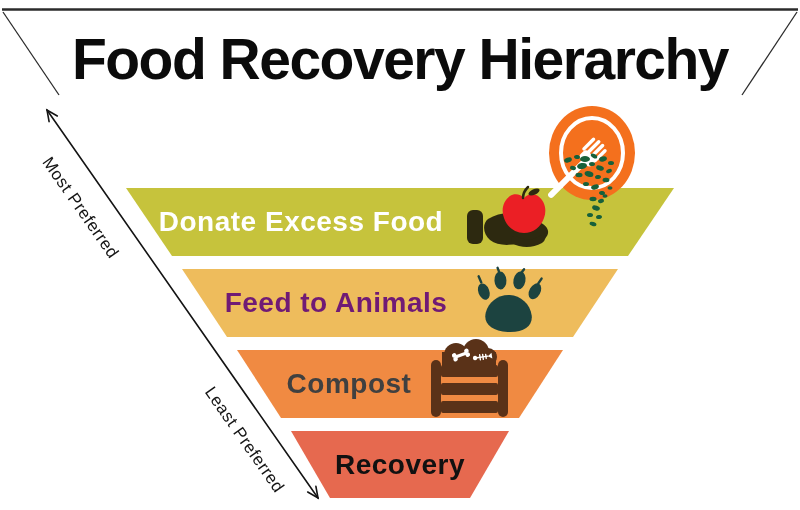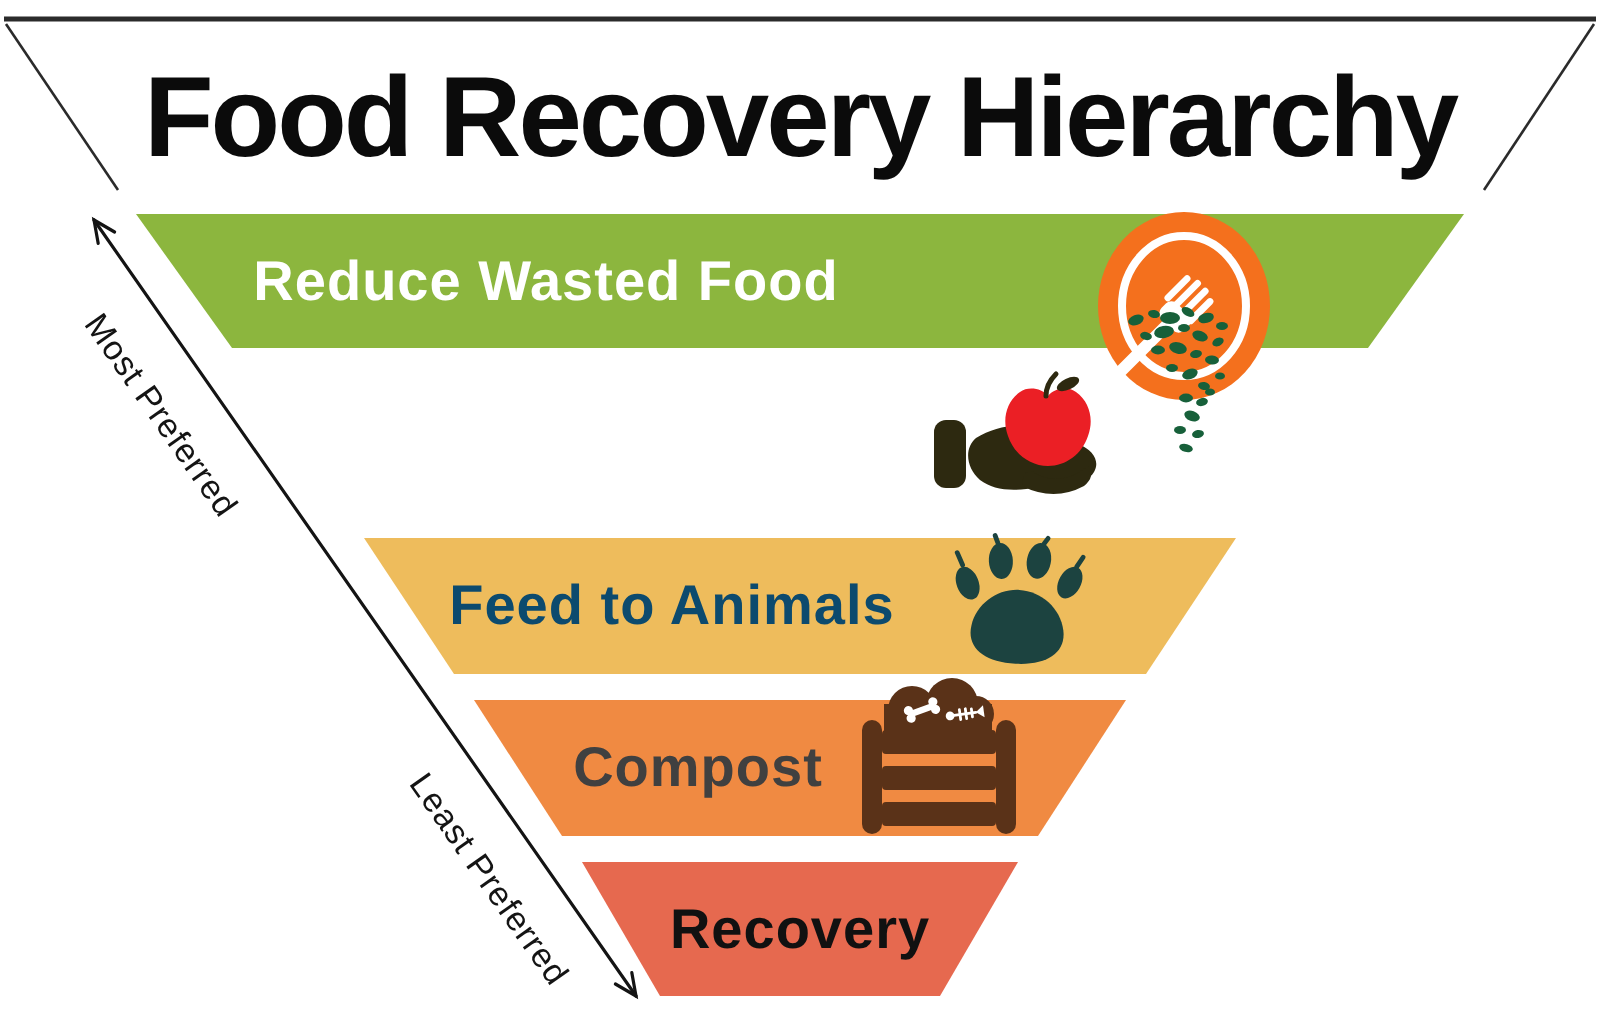--- a/index.html
+++ b/index.html
@@ -52,25 +52,25 @@
       <polyline points="49.1,121.7 47,110 57.3,116"></polyline>
       <polyline points="315.9,486.3 318,498 307.7,492"></polyline>
     </g>
   </svg>
 
   <div id="title">Food Recovery Hierarchy</div>
 
   <div class="rot-label" id="most-preferred">Most Preferred</div>
   <div class="rot-label" id="least-preferred">Least Preferred</div>
 
-  <div class="band" id="band-1" style="background-color: rgb(140, 182, 62);">
-    <span class="band-label" style="color: rgb(255, 255, 255);">Reduce Wasted Food</span>
+  <div class="band" id="band-2" style="background-color: rgb(198, 195, 60);">
+    <span class="band-label" style="color: rgb(255, 255, 255);">Donate Excess Food</span>
   </div>
   <div class="band" id="band-3" style="background-color: rgb(238, 188, 92);">
-    <span class="band-label" style="color: #0c4a6e;">Feed to Animals</span>
+    <span class="band-label" style="color: #701a75;">Feed to Animals</span>
   </div>
   <div class="band" id="band-4" style="background-color: rgb(240, 138, 66);">
     <span class="band-label" style="color: #404040;">Compost</span>
   </div>
   <div class="band" id="band-5" style="background-color: rgb(230, 105, 79);">
     <span class="band-label" style="color: rgb(17, 17, 17);">Recovery</span>
   </div>
 
   <svg class="icon" style="left:540px;top:100px;" width="110" height="135" viewBox="0 0 110 135">
     <ellipse cx="52" cy="53" rx="43" ry="47" fill="#F4701D"></ellipse>

